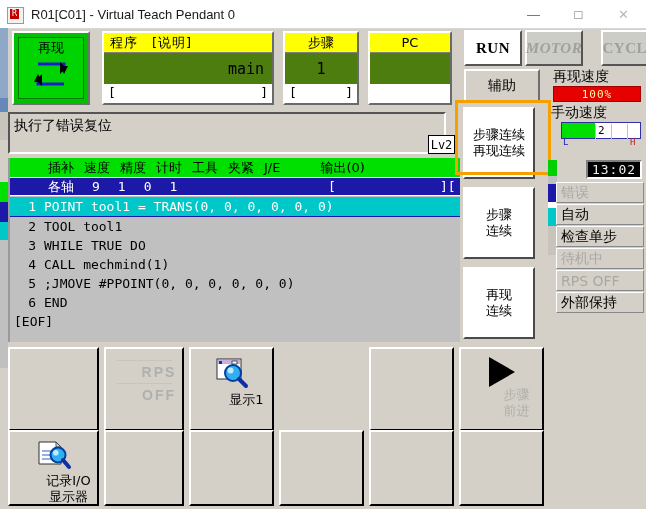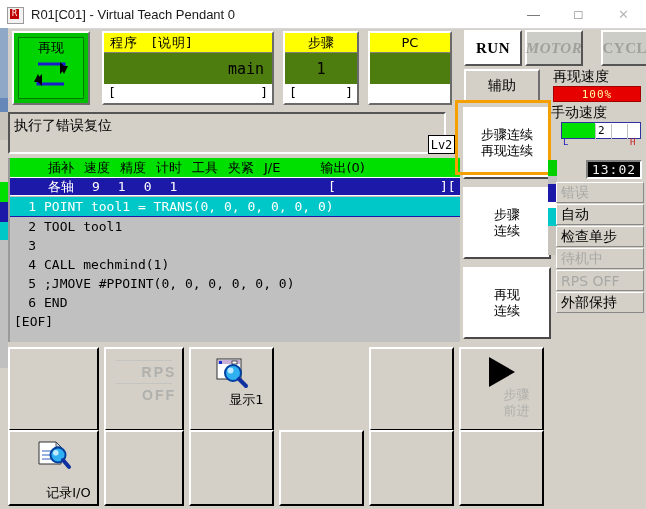--- a/index.html
+++ b/index.html
@@ -184,21 +184,21 @@
   .cline .no{width:34px;text-align:right;padding-right:8px;box-sizing:border-box;}
   .cline.sel{background:#00c8c8;color:#ffffff;border-bottom:1px solid #1c18a8;}
   .cline.eof{color:#000;}
   .cline.eof .no{width:auto;padding-right:0;padding-left:4px;text-align:center;}
 
   
   #grp-continuous{
     position:absolute;left:459px;top:103px;width:88px;height:242px;
   }
   .contbtn{
-    position:absolute;left:4px;width:88px;box-sizing:border-box;
+    position:absolute;left:4px;width:72px;box-sizing:border-box;
     background:#ffffff;
     border:2px solid;border-color:#ffffff #4a4a4a #4a4a4a #ffffff;
     display:flex;flex-direction:column;align-items:center;justify-content:center;
     font-size:13px;color:#000;font-family:"DejaVu Sans",sans-serif;line-height:16px;
   }
   #btn-step-replay-cont{top:4px;height:72px;}
   #btn-step-cont{top:84px;height:72px;}
   #btn-replay-cont{top:164px;height:72px;}
   #hl-frame{
     position:absolute;left:455px;top:100px;width:96px;height:75px;
@@ -361,20 +361,21 @@
       <div class="cline sel">
         <span class="no">1</span>
         <span>POINT tool1 = TRANS(0, 0, 0, 0, 0, 0)</span>
       </div>
       <div class="cline">
         <span class="no">2</span>
         <span>TOOL tool1</span>
       </div>
       <div class="cline">
         <span class="no">3</span>
+        <span>WHILE TRUE DO</span>
       </div>
       <div class="cline">
         <span class="no">4</span>
         <span>CALL mechmind(1)</span>
       </div>
       <div class="cline">
         <span class="no">5</span>
         <span>;JMOVE #PPOINT(0, 0, 0, 0, 0, 0)</span>
       </div>
       <div class="cline">
@@ -449,21 +450,21 @@
   <div class="fkey blank" style="left:369px;top:347px;width:85px;height:84px;"></div>
 
   <div class="fkey" style="left:459px;top:347px;width:85px;height:84px;">
     <span class="ico">
       <div class="play-tri"></div>
     </span>
     <div class="cap off">步骤</div>
     <div class="cap off">前进</div>
   </div>
 
-  <div class="fkey" style="left:8px;top:430px;width:91px;height:76px;gap:12px;">
+  <div class="fkey" style="left:8px;top:430px;width:91px;height:76px;">
     <span class="ico">
       <svg width="36" height="30" viewBox="0 0 36 30">
         <polygon points="3,2 20,2 25,7 25,24 3,24" fill="#ffffff" stroke="#303030" stroke-width="1"></polygon>
         <polygon points="20,2 20,7 25,7" fill="#c0d8f0" stroke="#303030" stroke-width="0.8"></polygon>
         <line x1="6" y1="11" x2="21" y2="11" stroke="#3060c0" stroke-width="1"></line>
         <line x1="6" y1="15" x2="21" y2="15" stroke="#3060c0" stroke-width="1"></line>
         <line x1="6" y1="19" x2="16" y2="19" stroke="#3060c0" stroke-width="1"></line>
         <circle cx="22" cy="15" r="7.5" fill="#30b0f0" stroke="#0040a0" stroke-width="2"></circle>
         <circle cx="19.8" cy="12.8" r="2.8" fill="#bfeaff"></circle>
         <line x1="27" y1="20" x2="33" y2="27" stroke="#1030a0" stroke-width="4" stroke-linecap="round"></line>

